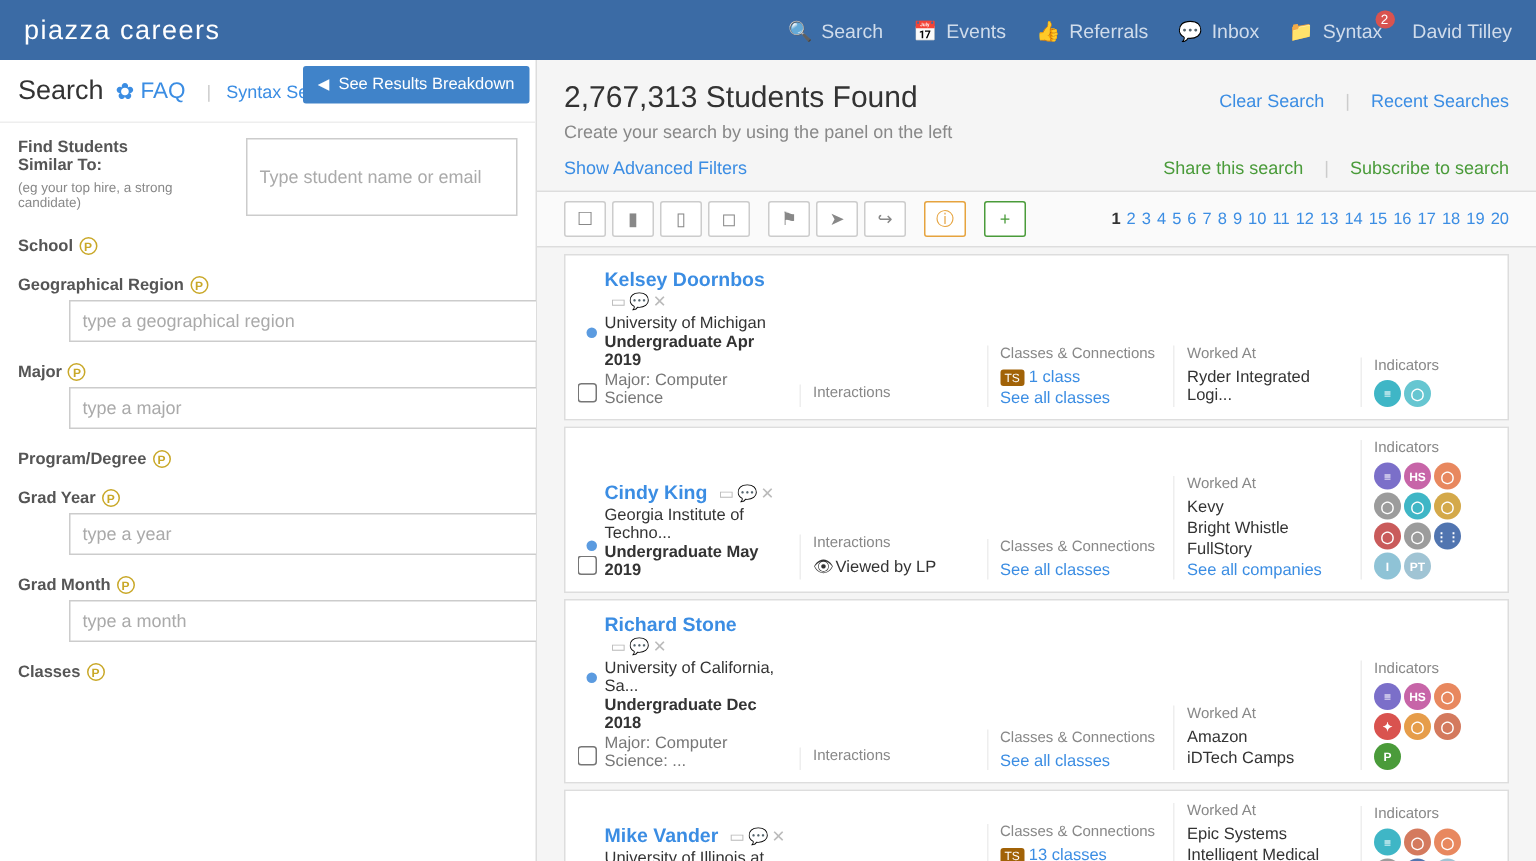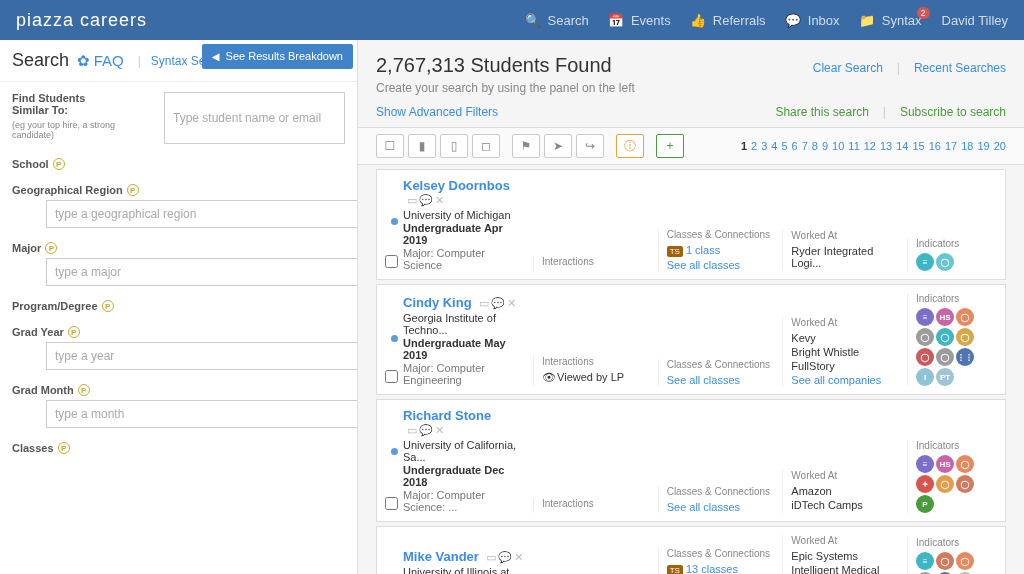--- a/index.html
+++ b/index.html
@@ -232,21 +232,20 @@
     <div class="card-dot"></div>
     <div><span class="name">Cindy King</span>
       <span class="name-icons">
         <span>▭</span>
         <span>💬</span>
         <span>✕</span>
       </span>
     </div>
     <div class="school">Georgia Institute of Techno...</div>
     <div class="degree">Undergraduate May 2019</div>
-    <div class="major">Major: Computer Engineering</div>
           </div>
           <div class="card-col">
             <div class="card-col-head">Interactions</div>
             <div class="line"><span class="eye-icon">👁</span> Viewed by LP</div>
           </div>
           <div class="card-col">
             <div class="card-col-head">Classes &amp; Connections</div>
             <div class="link">See all classes</div>
           </div>
           <div class="card-col">

